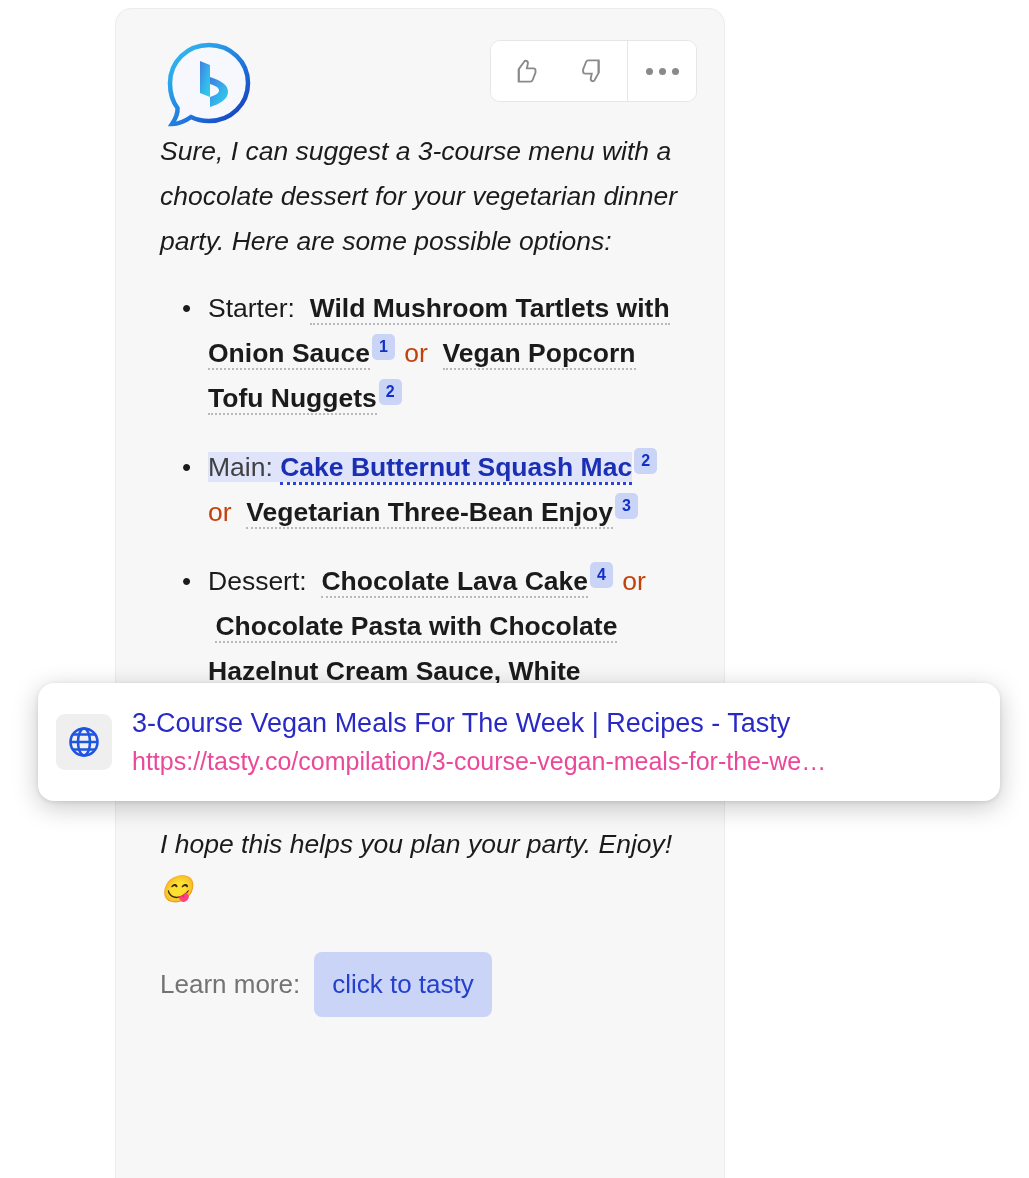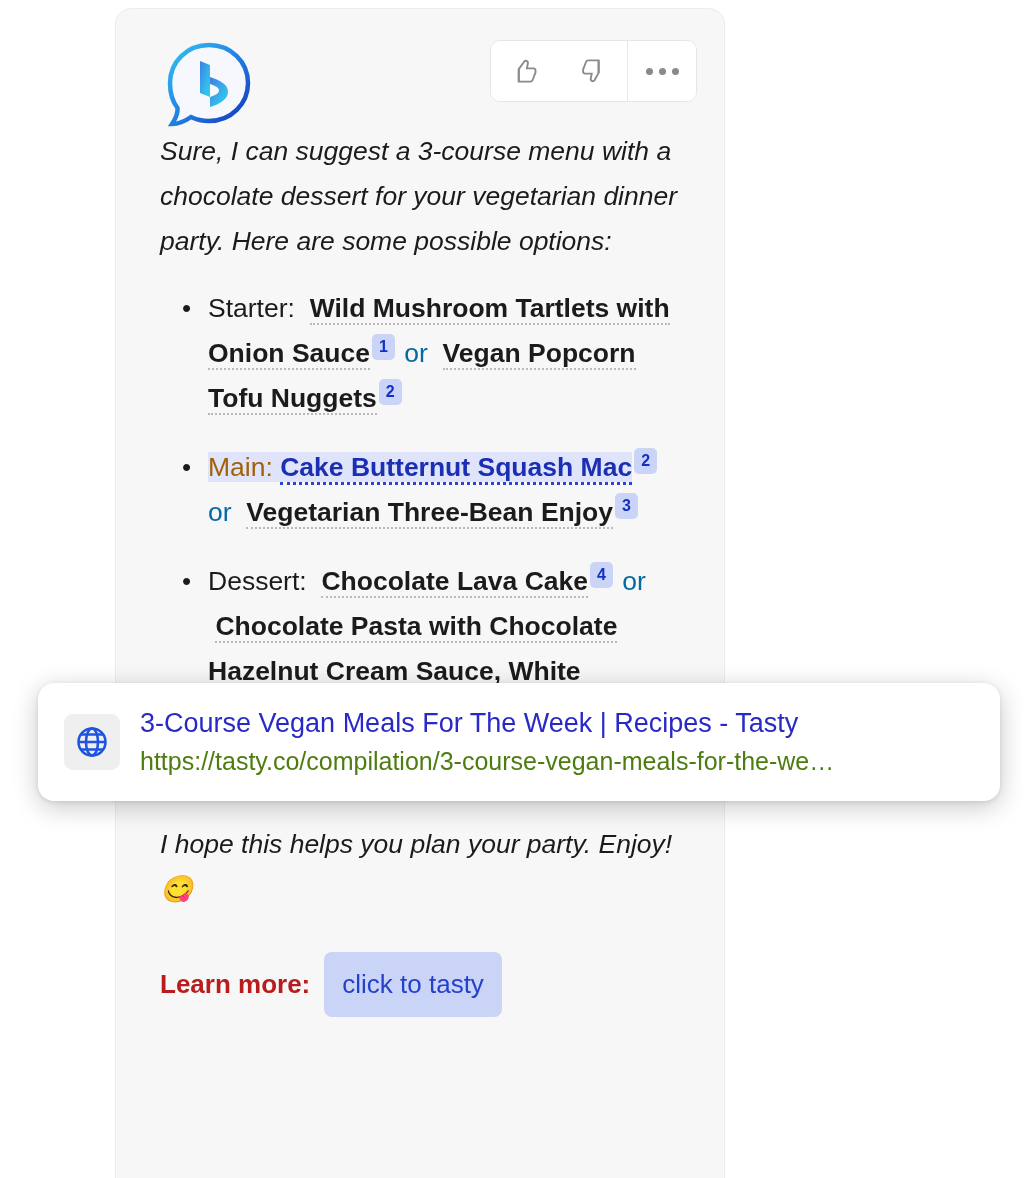--- a/index.html
+++ b/index.html
@@ -116,21 +116,21 @@
   }
 
   .lead { color: #1b1b1b; text-align: right; }
 
   .dish {
     font-weight: bold;
     color: #1b1b1b;
     border-bottom: 2px dotted #b9b9b9;
   }
 
-  .conj { color: #0369a1; }
+  .conj { color: #c2410c; }
 
   
   .cite {
     display: inline-block;
     background: #c9d4f7;
     color: #1230c4;
     font-size: 16px;
     font-weight: bold;
     line-height: 1;
     padding: 5px 7px;
@@ -138,38 +138,38 @@
     vertical-align: 10px;
     margin: 0 2px;
     cursor: pointer;
   }
 
   
   .hovered {
     background: #dfe4fb;
     color: #1a2fb3;
   }
-  .hovered .lead { color: #a16207; }
+  .hovered .lead { color: #404040; }
   .hovered .dish-link {
     font-weight: bold;
     color: #1a2fb3;
     border-bottom: 3px dotted #2a44d8;
   }
 
   
   .learn-more {
     margin-top: 40px;
     display: flex;
     align-items: center;
     gap: 14px;
     font-size: 26px;
   }
   .learn-label {
-    font-weight: bold;
-    color: #b91c1c;
+    font-weight: normal;
+    color: #737373;
   }
   .chip {
     background: #c9d4f7;
     color: #2440cc;
     border-radius: 8px;
     padding: 10px 18px;
     font-size: 26px;
     cursor: pointer;
   }
 
@@ -178,21 +178,21 @@
     position: absolute;
     left: 38px;
     top: 683px;
     width: 962px;
     height: 118px;
     background: #ffffff;
     border-radius: 16px;
     box-shadow: 0 6px 26px rgba(0,0,0,0.22), 0 1px 4px rgba(0,0,0,0.10);
     display: flex;
     align-items: center;
-    padding: 0 26px;
+    padding: 0 18px;
     box-sizing: border-box;
     gap: 20px;
   }
   .tt-icon {
     flex: 0 0 auto;
     width: 56px;
     height: 56px;
     background: #efefef;
     border-radius: 9px;
     display: flex;
@@ -206,21 +206,21 @@
   .tt-title {
     color: #2929c7;
     font-size: 27px;
     line-height: 34px;
     white-space: nowrap;
     overflow: hidden;
     text-overflow: ellipsis;
     cursor: pointer;
   }
   .tt-url {
-    color: #4d7c0f;
+    color: #ec4899;
     font-size: 25px;
     line-height: 34px;
     margin-top: 4px;
     white-space: nowrap;
     overflow: hidden;
     text-overflow: ellipsis;
   }
 </style>
 </head>
 <body>

